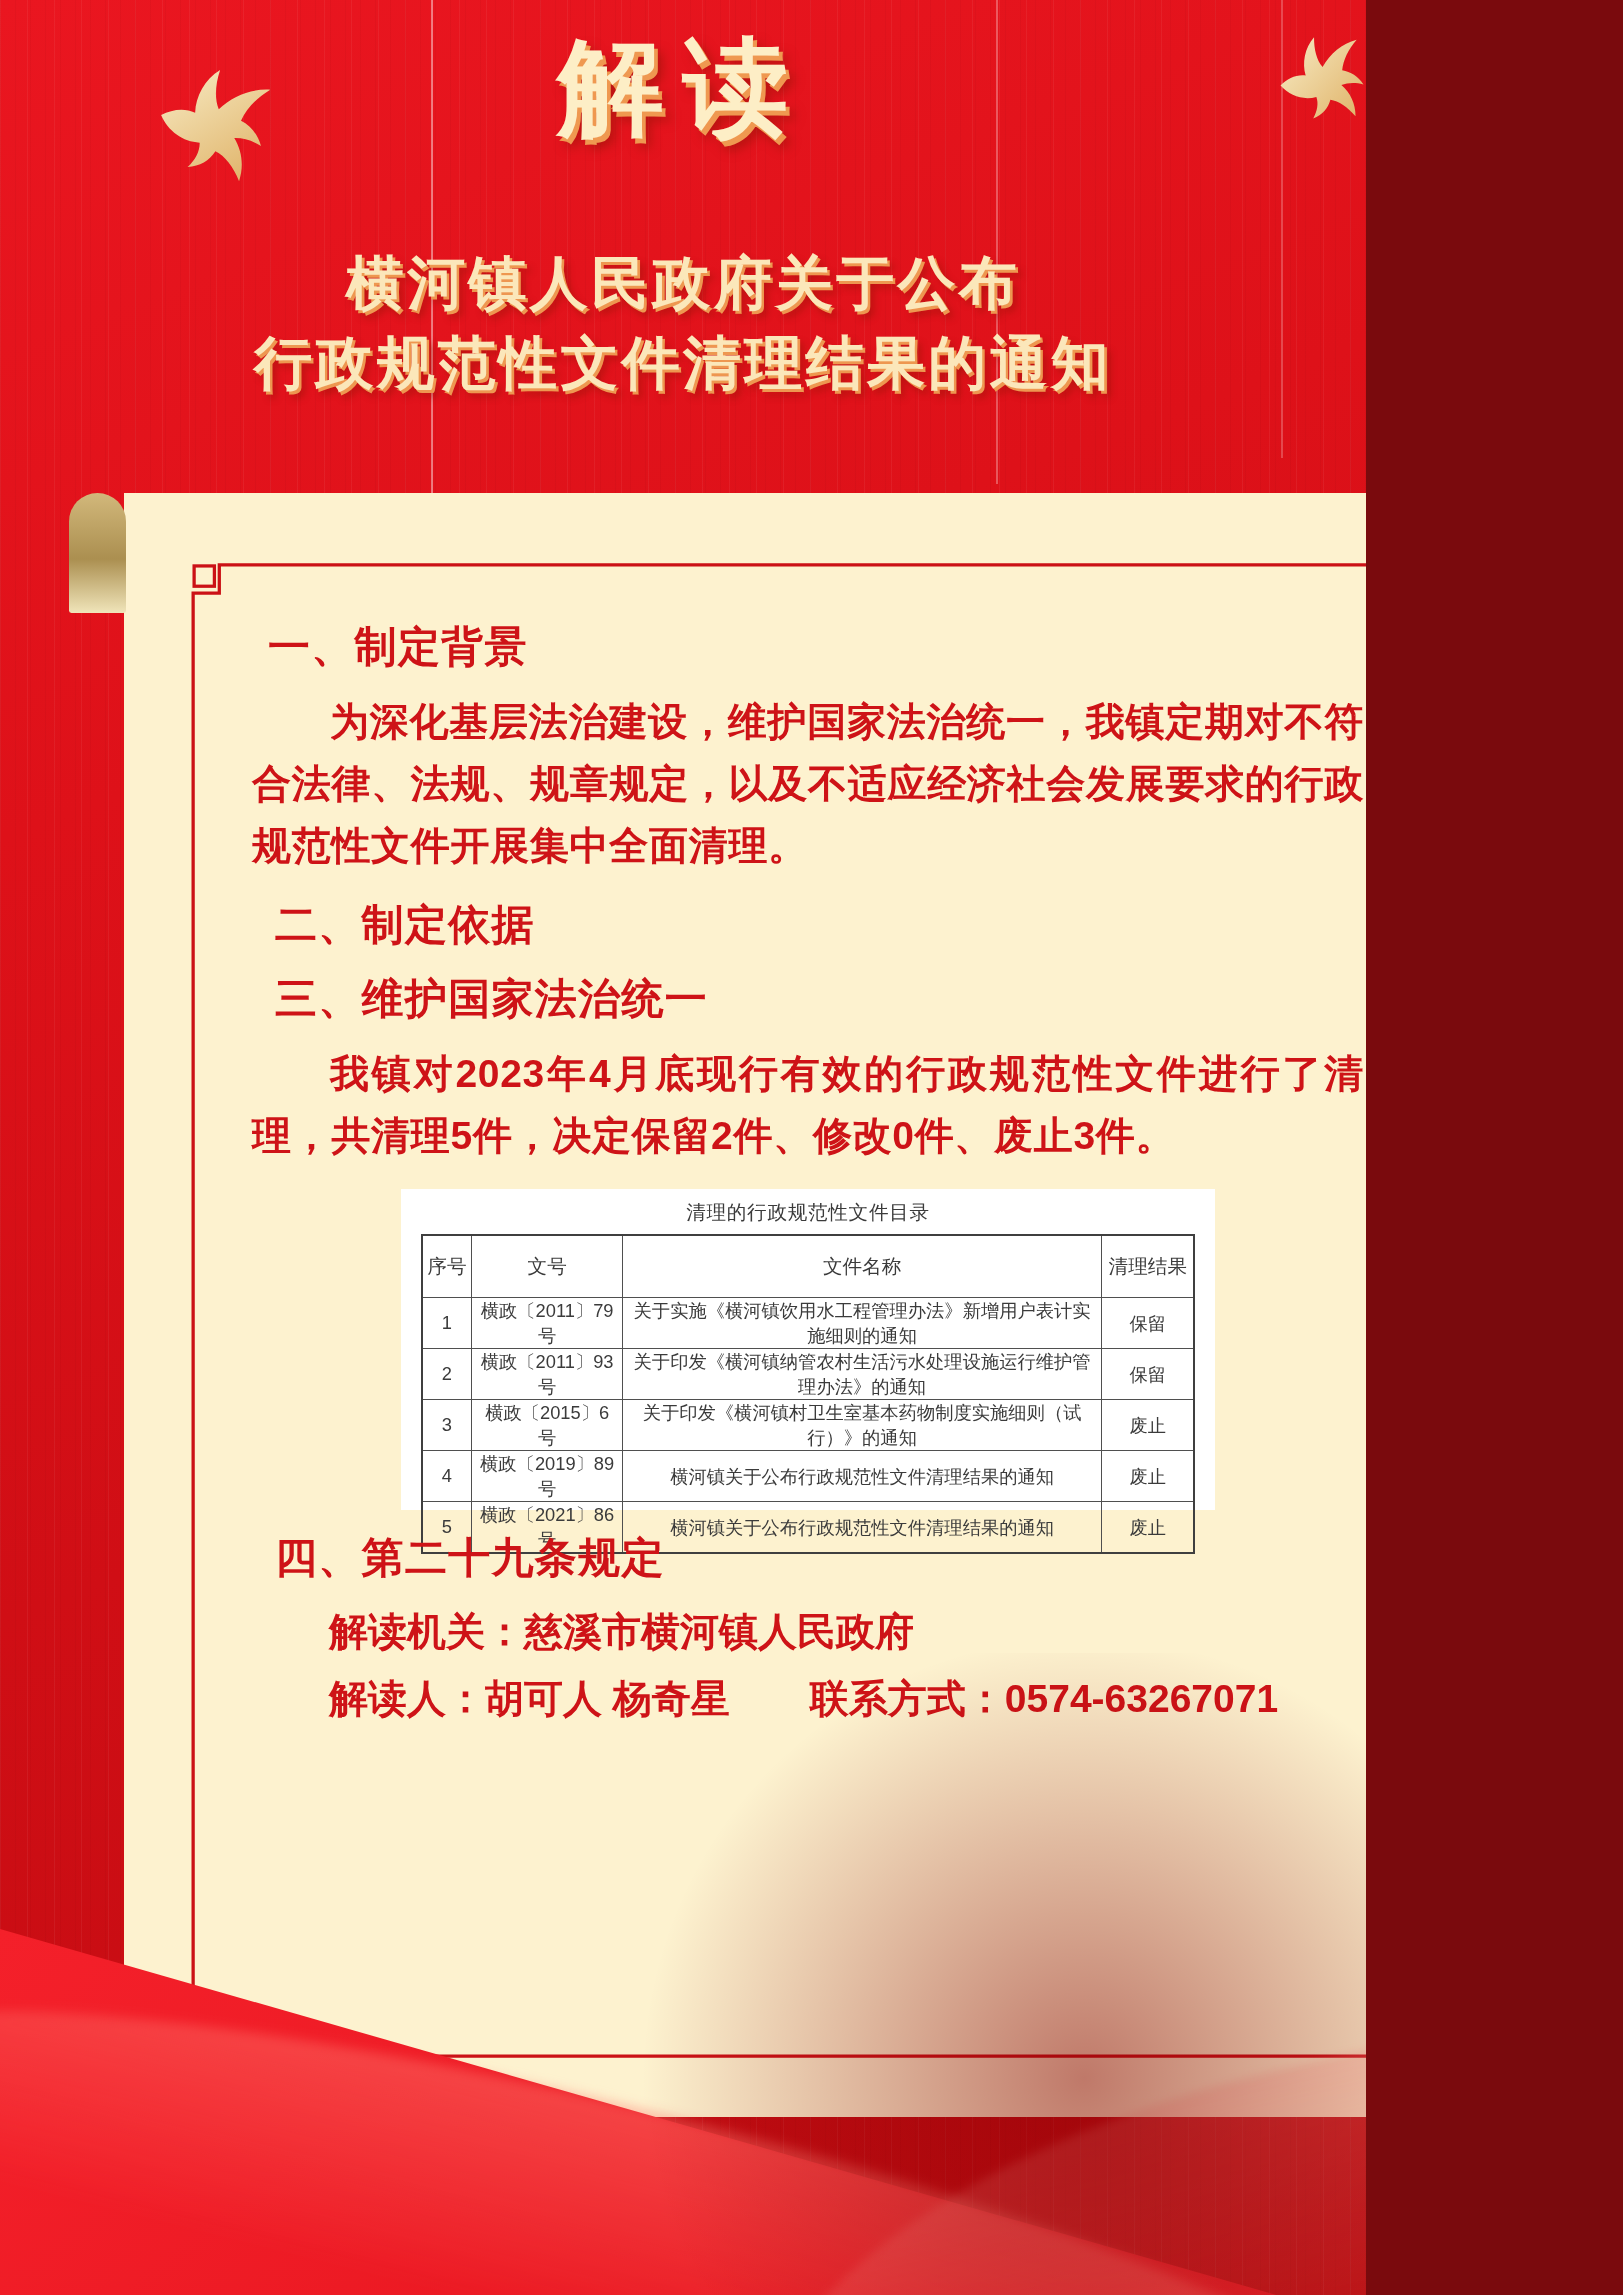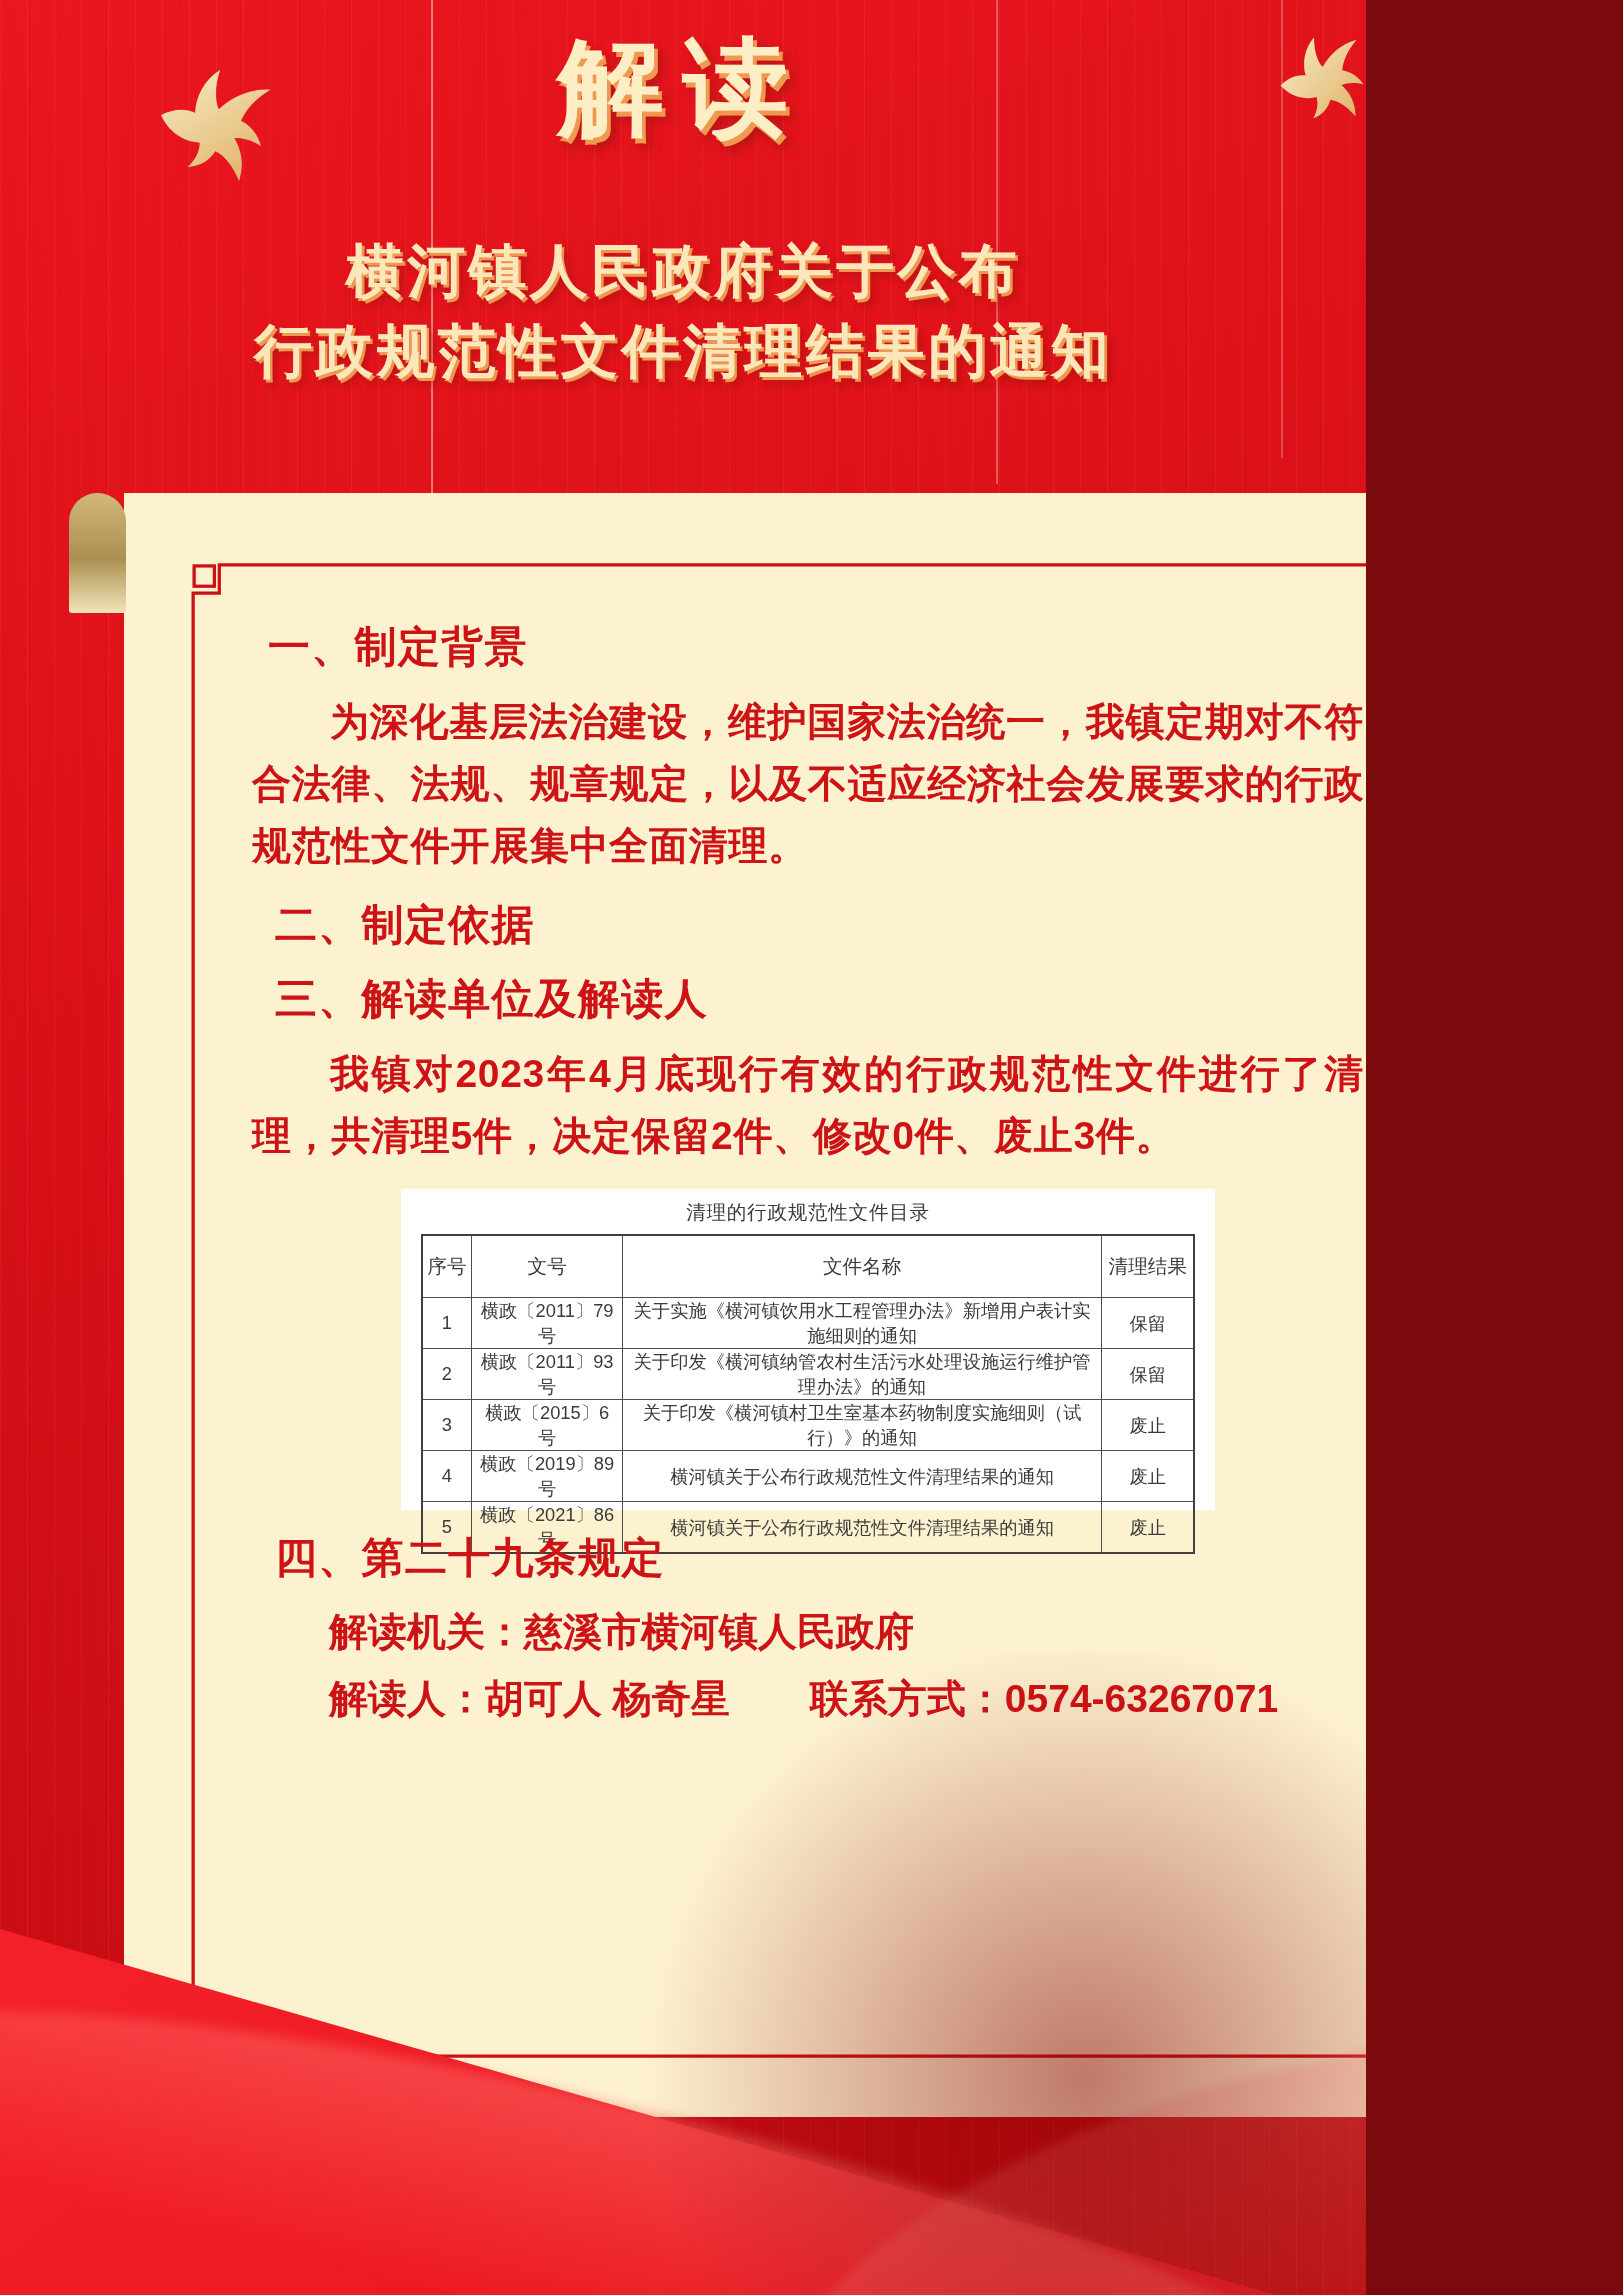--- a/index.html
+++ b/index.html
@@ -28,20 +28,21 @@
   
   .title{
     position:absolute;left:0;top:17px;width:100%;text-align:center;
     font-size:106px;font-weight:900;letter-spacing:19.6px;color:#fdeec6;
     text-shadow:3.9px 4.6px 0 #ef9850, 7.9px 9.2px 10.5px rgba(140,20,5,0.55);
   }
   .subtitle{
     position:absolute;left:0;width:100%;text-align:center;
     font-size:58px;font-weight:900;letter-spacing:3.3px;color:#fbe7ba;
     text-shadow:2.6px 3.3px 0 #ee9750, 5.9px 7.2px 7.9px rgba(140,20,5,0.45);
+    margin-top:12px;
   }
   .subtitle.line1{top:233px;}
   .subtitle.line2{top:313px;}
   
   .panel{position:absolute;left:124px;top:493px;width:1374px;height:1624px;background:#fdf2cf;}
   .curl{
     position:absolute;left:69px;top:493px;width:57px;height:120px;
     border-radius:30px 30px 2.6px 2.6px;
     background:linear-gradient(180deg,#d2b87b 0%,#ab8f50 55%,#f0e5ba 100%);
   }
@@ -150,21 +151,21 @@
     <rect x="4.5" y="2248.5" width="31" height="31" fill="none" stroke="#cb1116" stroke-width="5"></rect>
   </svg>
 
   <div class="content">
 
     <div class="sec-heading first">一、制定背景</div>
     <div class="para">为深化基层法治建设，维护国家法治统一，我镇定期对不符合法律、法规、规章规定，以及不适应经济社会发展要求的行政规范性文件开展集中全面清理。</div>
 
     <div class="sec-heading">二、制定依据</div>
 
-    <div class="sec-heading">三、解读单位及解读人</div>
+    <div class="sec-heading">三、维护国家法治统一</div>
     <div class="para">我镇对2023年4月底现行有效的行政规范性文件进行了清理，共清理5件，决定保留2件、修改0件、废止3件。</div>
 
     <div class="table-box">
       <div class="table-title">清理的行政规范性文件目录</div>
       <table class="doc">
         <colgroup>
           <col class="c-idx">
             <col class="c-no">
             <col class="c-name">
             <col class="c-res">

